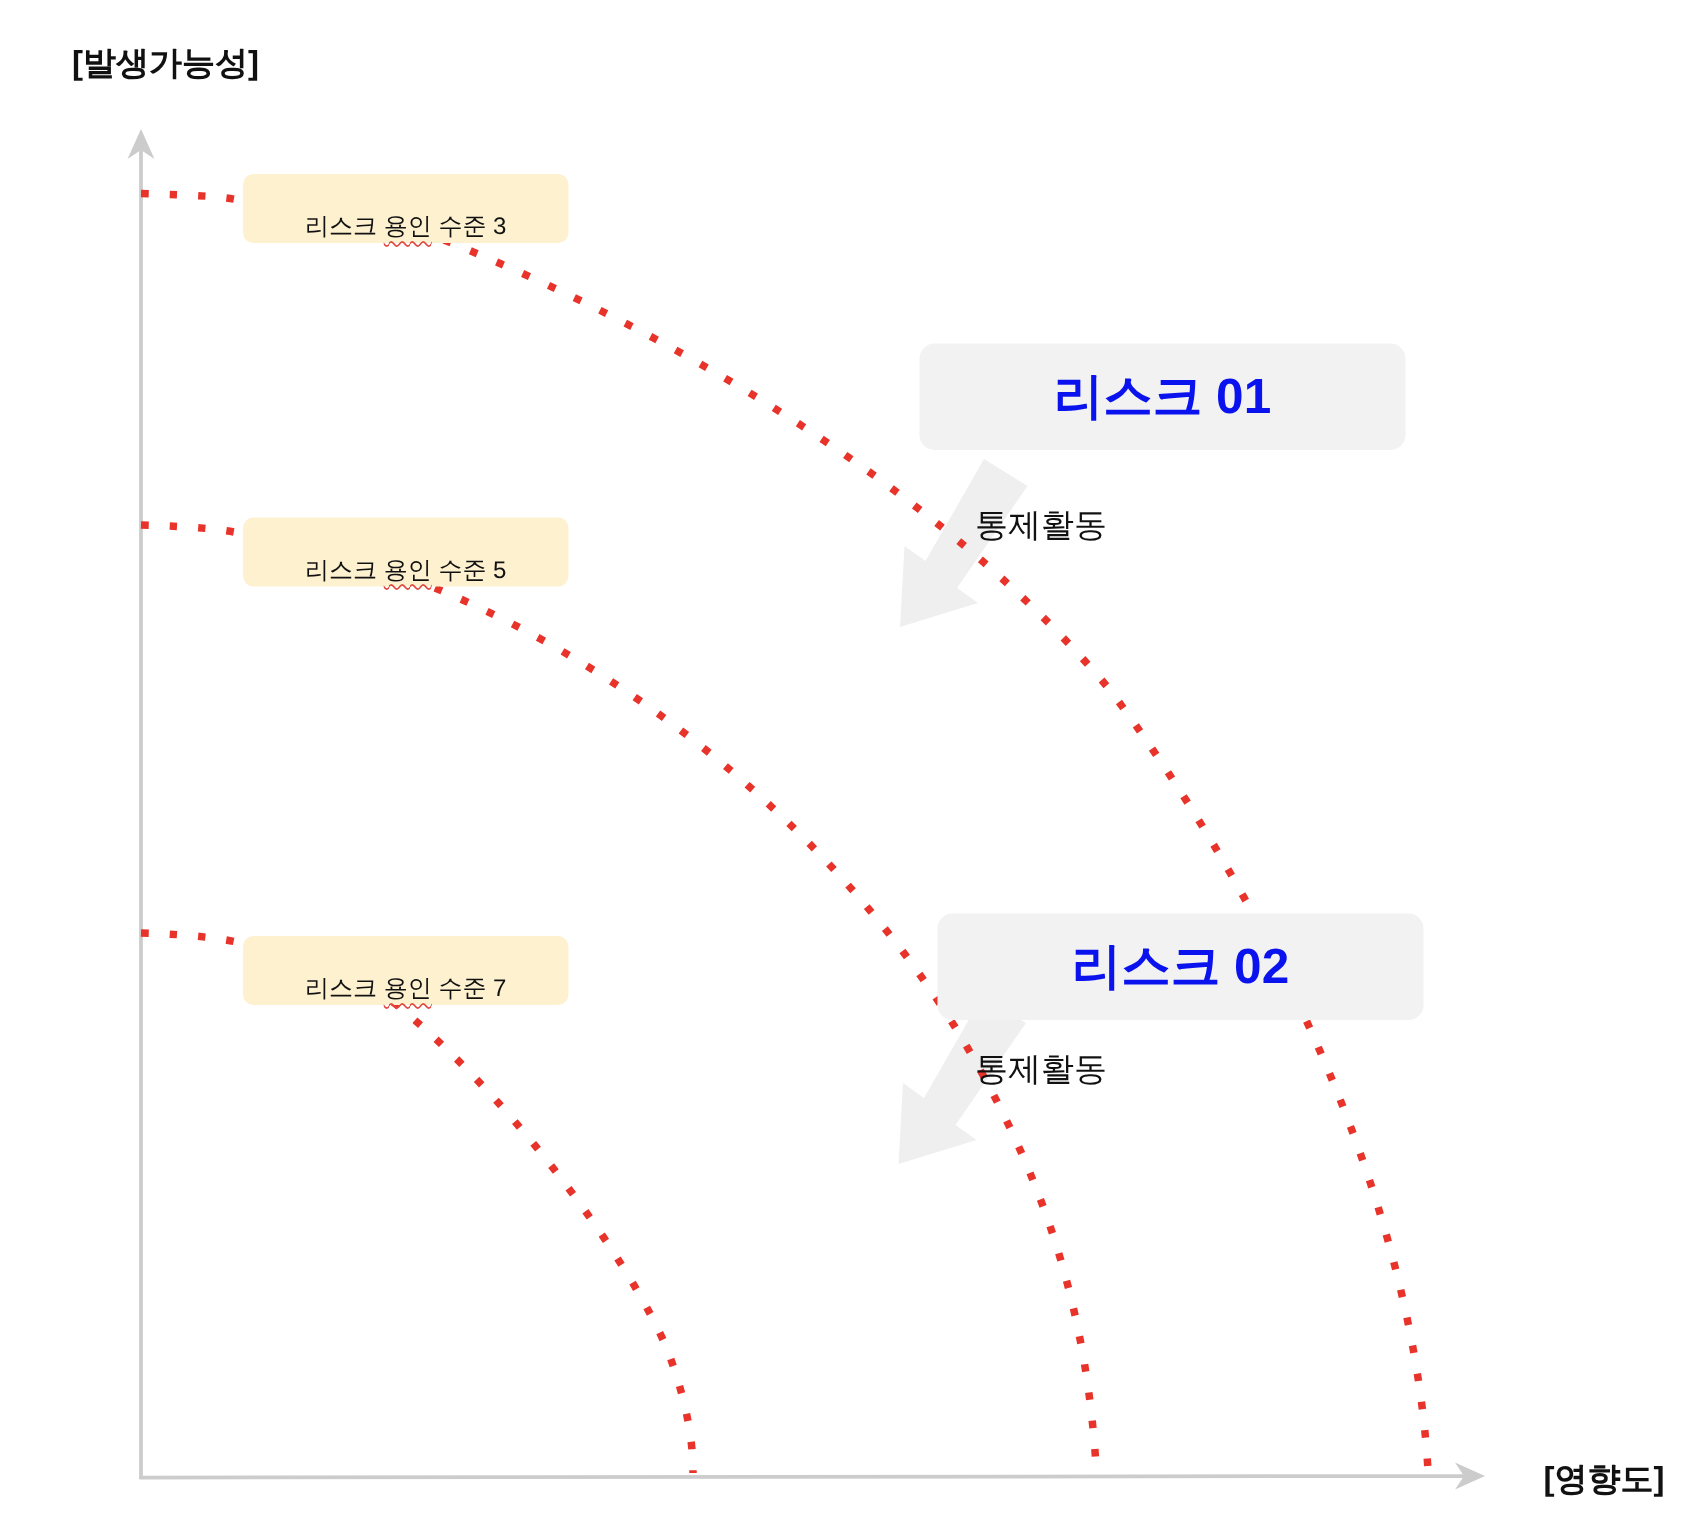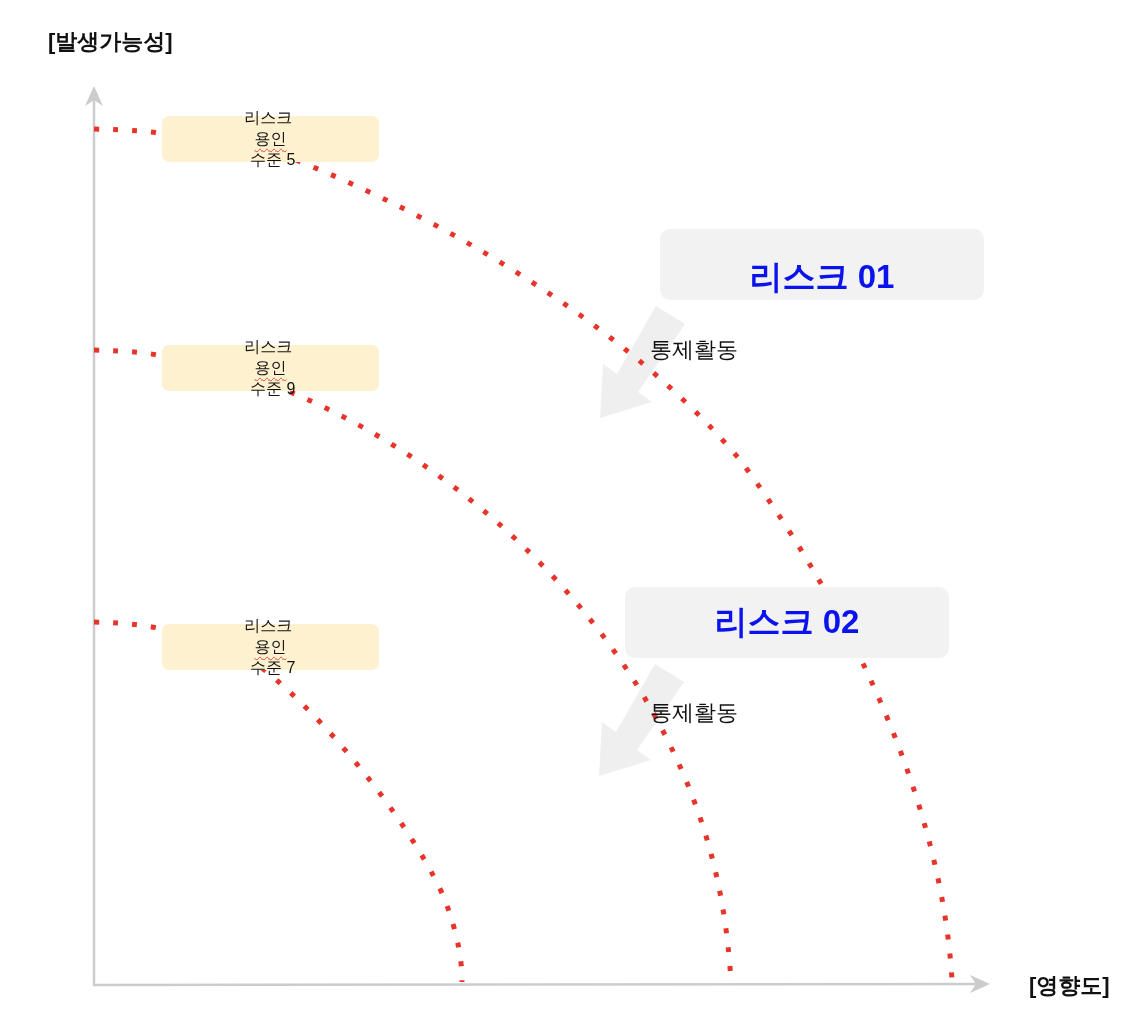--- a/index.html
+++ b/index.html
@@ -1,22 +1,22 @@
 <!DOCTYPE html>
 <html><head>
   <meta charset="utf-8">
   <style>
     html, body { margin: 0; padding: 0; background: #ffffff; }
     body { width: 1124px; height: 1024px; position: relative; overflow: hidden;
            font-family: "Liberation Sans", "DejaVu Sans", sans-serif; }
     svg.canvas { position: absolute; left: 0; top: 0; }
     .axis-label { position: absolute; font-weight: bold; font-size: 22px; color: #111; white-space: nowrap; }
     .level-box { position: absolute; background: #fdf1cf; border-radius: 7px;
-                 width: 217px; height: 46px; display: flex; align-items: center;
-                 justify-content: center; font-size: 16px; color: #111; flex-direction: column; }
+                 width: 217px; height: 46px; display: flex; align-items: flex-end;
+                 justify-content: center; font-size: 16px; color: #111; }
     .level-box .squig { text-decoration: underline wavy #e0463e; text-decoration-thickness: 1px; text-underline-offset: 4px; }
     .risk-box { position: absolute; background: #f2f2f3; border-radius: 10px;
                 width: 324px; height: 71px; display: flex; align-items: center;
                 justify-content: center; font-size: 33px; font-weight: bold; color: #0a12ee; }
     .control-label { position: absolute; font-size: 22px; color: #111; white-space: nowrap; }
   </style>
 </head>
 <body>
 
 <svg class="canvas" width="1124" height="1024" viewBox="0 0 1124 1024">
@@ -43,34 +43,34 @@
     <path d="M 94 622 C 130 623, 150 626, 162 629 M 262 668 C 340 730, 420 840, 445 900 C 458 935, 462 960, 462 982"></path>
   </g>
 </svg>
 
 <div class="axis-label" style="left:24px; top:27px;margin-left:24px;">[발생가능성]</div>
 <div class="axis-label" style="left:1029px; top:971px;">[영향도]</div>
 
 <div class="level-box" style="left:162px; top:116px;">
   <span style="white-space:pre">리스크 </span>
     <span class="squig">용인</span>
-    <span style="white-space:pre"> 수준 5</span>
+    <span style="white-space:pre"> 수준 3</span>
 </div>
 <div class="level-box" style="left:162px; top:345px;">
   <span style="white-space:pre">리스크 </span>
     <span class="squig">용인</span>
-    <span style="white-space:pre"> 수준 9</span>
+    <span style="white-space:pre"> 수준 5</span>
 </div>
 <div class="level-box" style="left:162px; top:624px;">
   <span style="white-space:pre">리스크 </span>
     <span class="squig">용인</span>
     <span style="white-space:pre"> 수준 7</span>
 </div>
 
-<div class="risk-box" style="left:660px; top:229px;align-items:flex-end;">
+<div class="risk-box" style="left:613px; top:229px;">
   <span>리스크 01</span>
 </div>
-<div class="risk-box" style="left:625px; top:587px;">
+<div class="risk-box" style="left:625px; top:609px;">
   <span>리스크 02</span>
 </div>
 
 <div class="control-label" style="left:650px; top:335px;">통제활동</div>
 <div class="control-label" style="left:650px; top:698px;">통제활동</div>
 
 </body></html>

